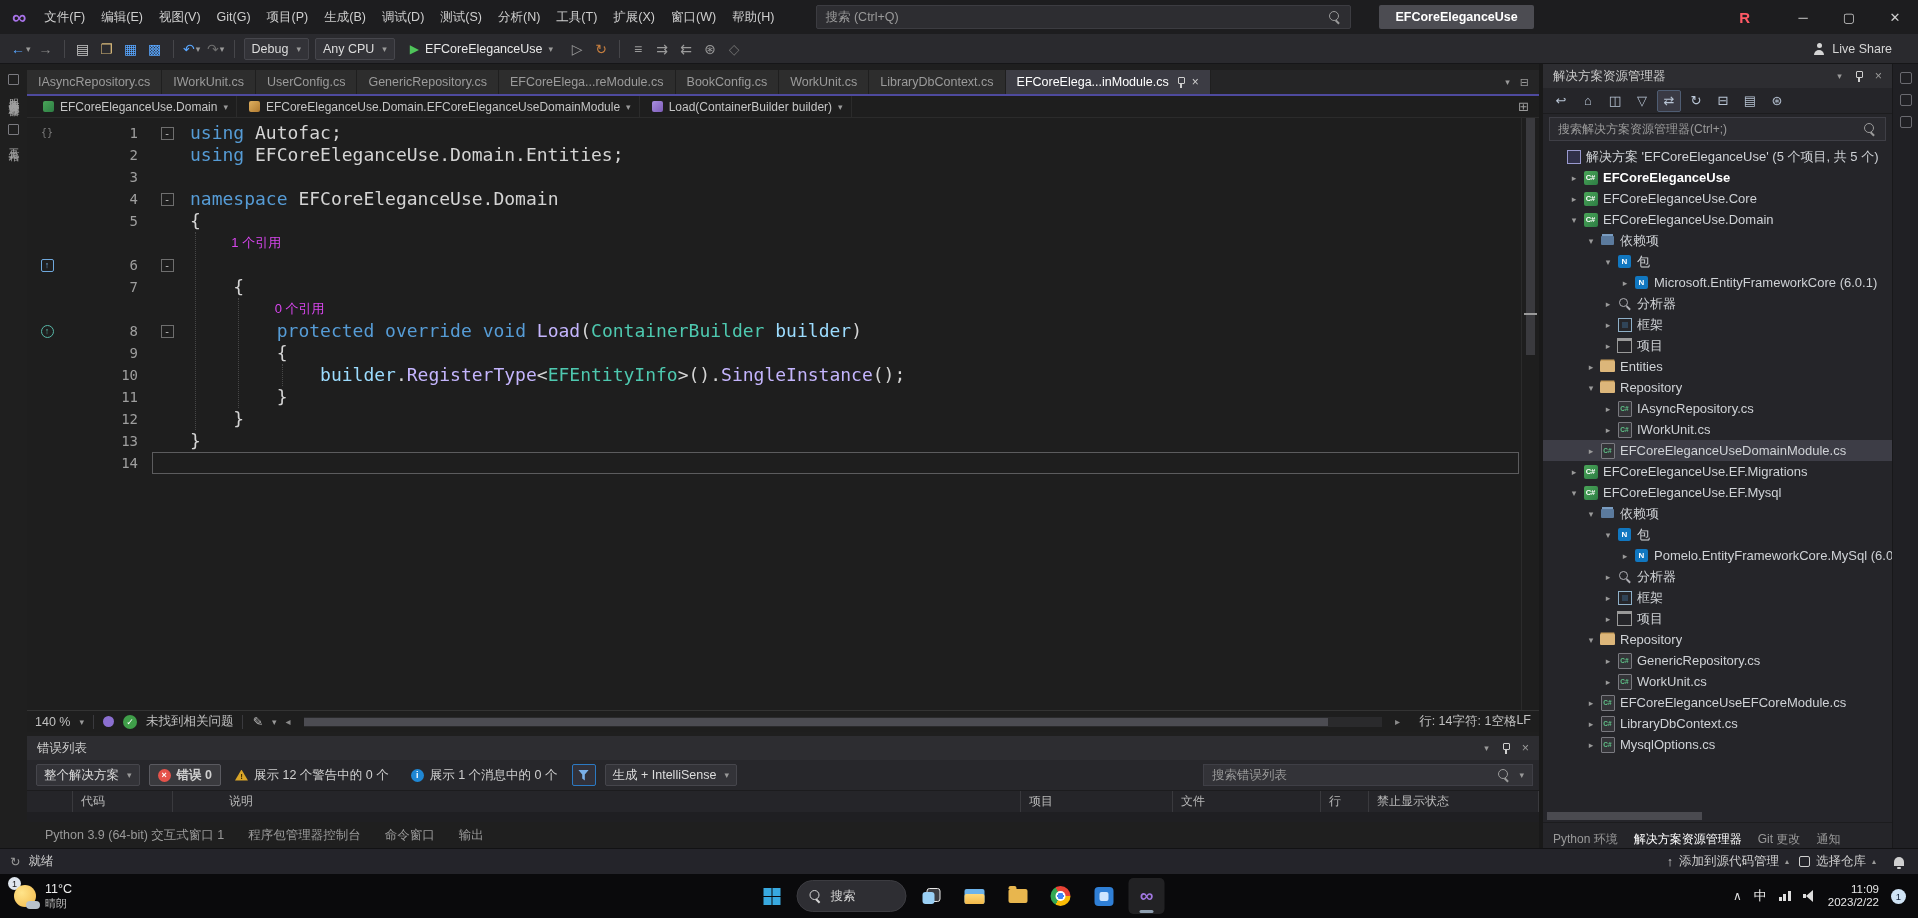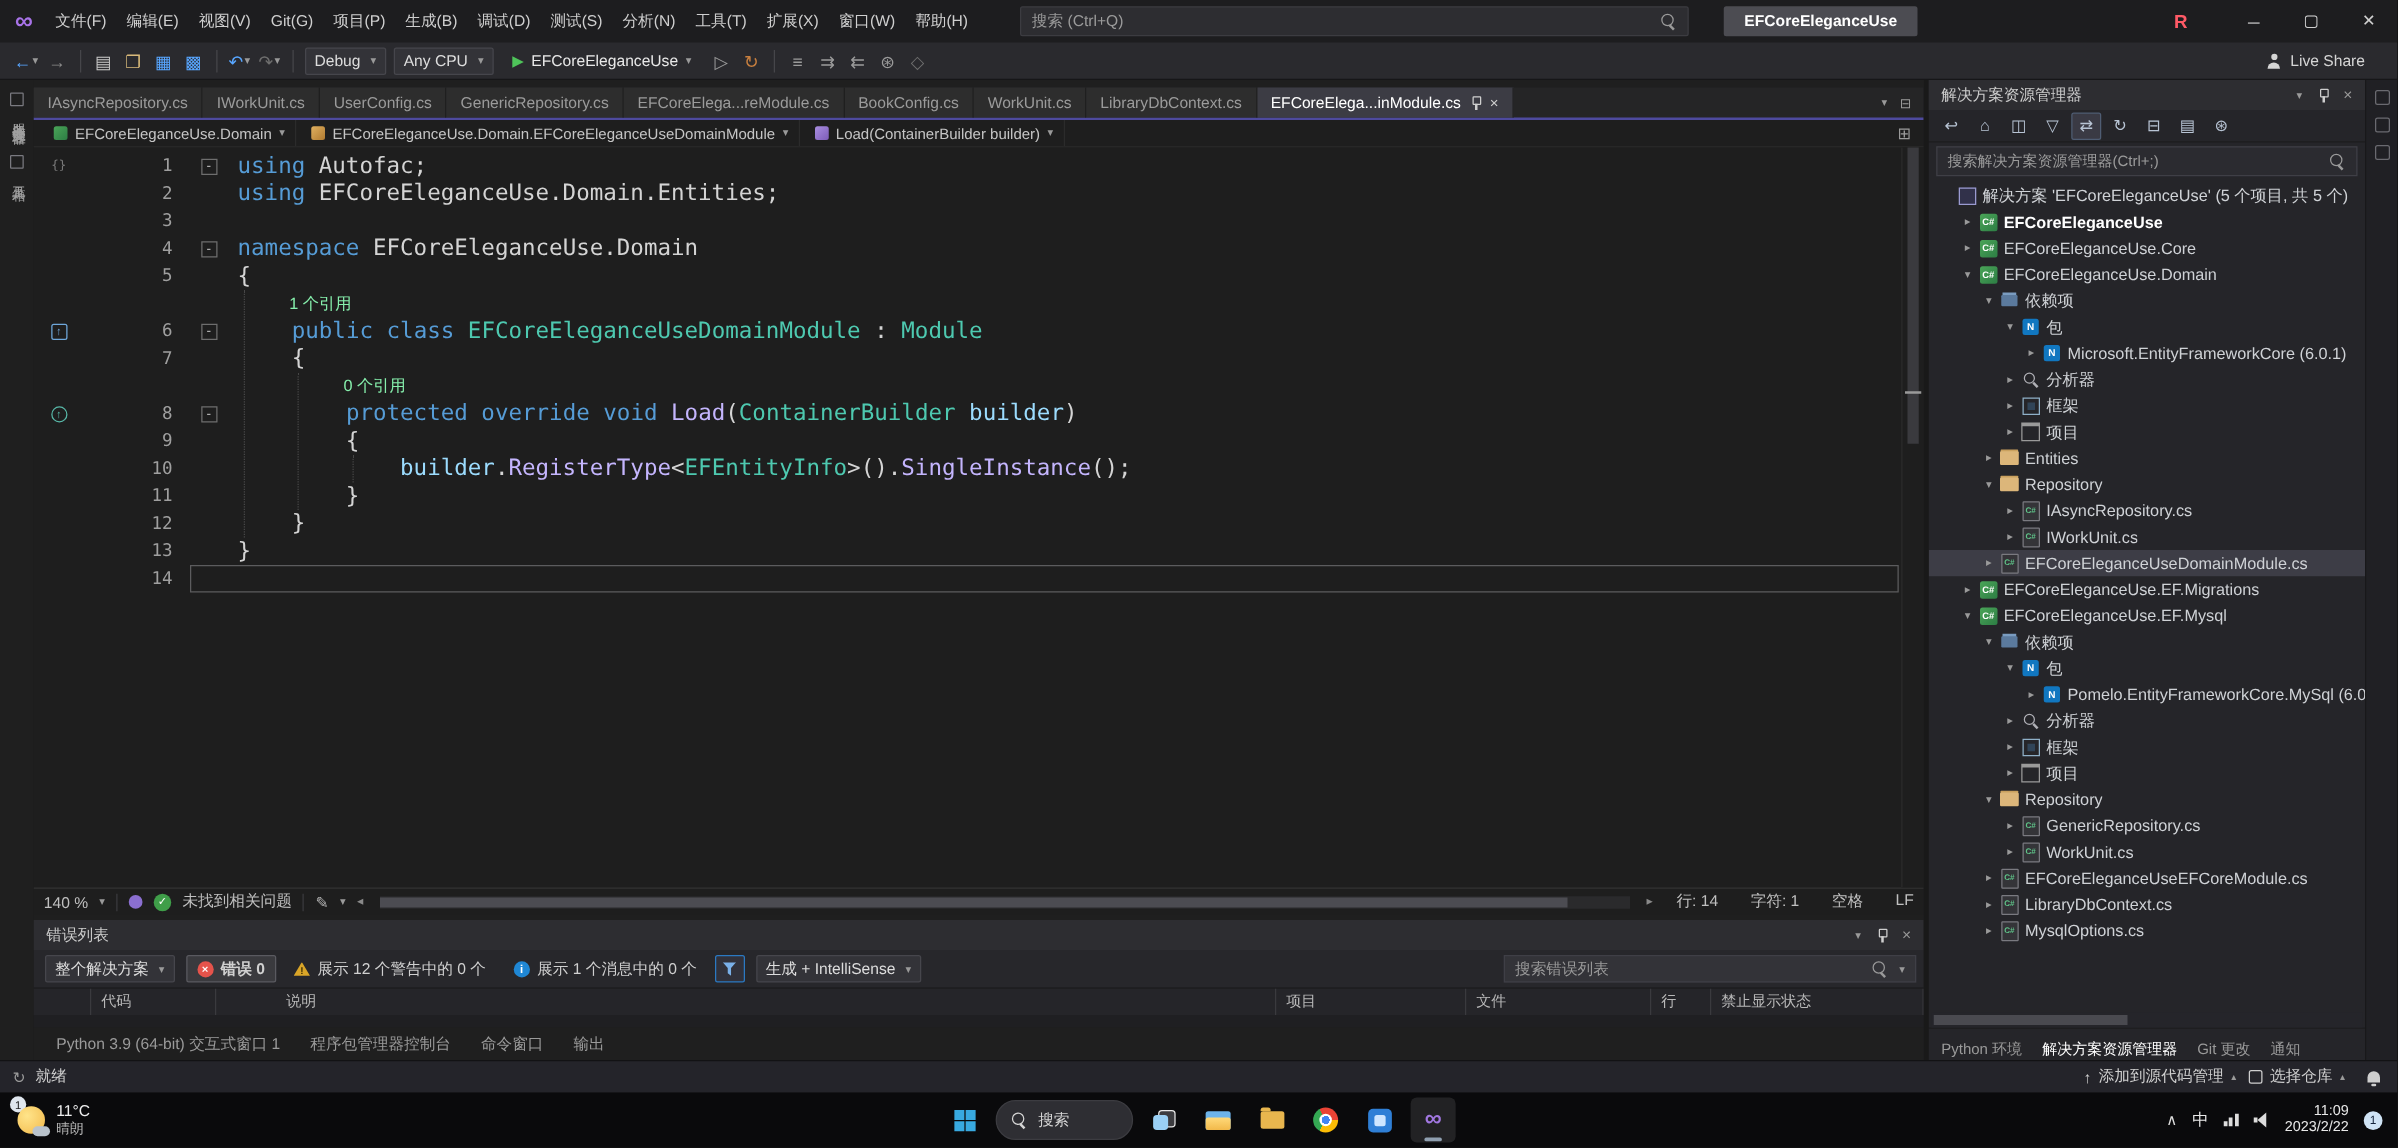--- a/index.html
+++ b/index.html
@@ -60,38 +60,38 @@
 .code-area{flex:1;display:flex;min-height:0;background:#1e1e1e}
 .code-lines{flex:1;position:relative;padding-top:4px;overflow:hidden}
 .crow{display:flex;height:22px;line-height:22px}
 .g-col{width:40px;flex:none;display:flex;align-items:center;justify-content:center}
 .n-col{width:85px;flex:none;text-align:right;padding-right:14px;color:#9f9f9f;font-family:"DejaVu Sans Mono","Liberation Mono",monospace;font-size:14px}
 .c-col{flex:1;display:flex;align-items:center;min-width:0}
 .c-col.caret-line{border:1px solid #5c5c5e;margin-right:2px}
 .f-col{width:30px;flex:none;display:flex;align-items:center;justify-content:center}
 .fold-box{width:13px;height:13px;border:1px solid #6e6e6e;color:#bdbdbd;font-size:11px;line-height:11px;text-align:center;background:#1e1e1e}
 .t-col{white-space:pre;font-family:"DejaVu Sans Mono","Liberation Mono",monospace;font-size:18px;padding-left:8px}
-.t-col.lens{font-family:"Liberation Sans","DejaVu Sans",sans-serif;font-size:13px;color:#86efac}
+.t-col.lens{font-family:"Liberation Sans","DejaVu Sans",sans-serif;font-size:13px;color:#d946ef}
 .tok-kw{color:#569cd6}.tok-ty{color:#4ec9b0}.tok-me{color:#c4b5fd}.tok-pa{color:#9cdcfe}.tok-pl{color:#d4d4d4}
 .g-braces{color:#7a7a7a;font-size:10px;font-family:"DejaVu Sans Mono",monospace}
 .g-mark{width:13px;height:13px;display:flex;align-items:center;justify-content:center;font-size:9px}
 .g-sq{border:1px solid #6fa8dc;color:#6fa8dc;border-radius:2px}
 .g-ci{border:1px solid #58b8a8;color:#58b8a8;border-radius:50%}
 .iguide{position:absolute;width:1px;border-left:1px dotted #474747}
 .vscroll{width:18px;flex:none;border-left:1px solid #2b2b2b;background:#1e1e1e;position:relative}
 .vthumb{position:absolute;left:4px;right:4px;top:0;height:40%;background:#3a3a3e}
 .vmark{position:absolute;left:2px;right:2px;top:33%;height:2px;background:#9a9a9a}
 
 .ed-status{height:22px;flex:none;background:#1e1e1e;border-top:1px solid #333;display:flex;align-items:center;padding:0 8px;gap:9px;color:#c0c0c0;font-size:12.5px}
 .ok-dot{width:14px;height:14px;border-radius:50%;background:#3f9e49;color:#fff;font-size:9px;display:flex;align-items:center;justify-content:center}
 .health-dot{width:11px;height:11px;border-radius:50%;background:#8b6fd0}
 .ed-sep{width:1px;height:14px;background:#3a3a3e}
 .hscroll{flex:1;height:10px;background:#2a2a2c;position:relative;margin:0 4px}
 .hthumb{position:absolute;left:0;top:1px;bottom:1px;width:95%;background:#4c4c52}
-.ed-right{display:flex;gap:26px;padding-left:10px}
+.ed-right{display:flex;padding-left:10px}
 
 .errorlist{height:90px;flex:none;display:flex;flex-direction:column;border-top:4px solid #1f1f1f}
 .el-header{height:24px;background:#2d2d31;display:flex;align-items:center;padding:0 10px;color:#ccc;font-size:12.5px}
 .el-hicons{margin-left:auto;display:flex;align-items:center;gap:12px;color:#9a9a9a}
 .el-toolbar{height:30px;background:#27272b;display:flex;align-items:center;padding:0 6px;gap:6px;font-size:12.5px}
 .el-btn{height:22px;display:flex;align-items:center;gap:6px;padding:0 8px;color:#d0d0d0;border-radius:2px}
 .el-btn.bordered{border:1px solid #5a5a60;background:#3a3a3e}
 .i-err{width:13px;height:13px;border-radius:50%;background:#e5534b;color:#fff;font-size:9px;font-weight:bold;display:flex;align-items:center;justify-content:center}
 .i-warn{width:13px;height:11px;background:#d9a528;clip-path:polygon(50% 0,100% 100%,0 100%);display:flex;align-items:flex-end;justify-content:center}
 .i-warn i{font-style:normal;font-size:8px;color:#3b2b00;font-weight:bold;line-height:9px}
@@ -429,21 +429,20 @@
             </div>
             <div class="crow">
               <span class="g-col">
                 <span class="g-mark g-sq">↑</span>
               </span>
               <span class="n-col">6</span>
               <span class="c-col">
                 <span class="f-col">
                   <span class="fold-box">-</span>
                 </span>
-                <span class="t-col"><span class="tok-pl">    </span><span class="tok-kw">public</span><span class="tok-pl"> </span><span class="tok-kw">class</span><span class="tok-pl"> </span><span class="tok-ty">EFCoreEleganceUseDomainModule</span><span class="tok-pl"> : </span><span class="tok-ty">Module</span></span>
               </span>
             </div>
             <div class="crow">
               <span class="g-col"></span>
               <span class="n-col">7</span>
               <span class="c-col">
                 <span class="f-col"></span>
                 <span class="t-col"><span class="tok-pl">    {</span></span>
               </span>
             </div>

